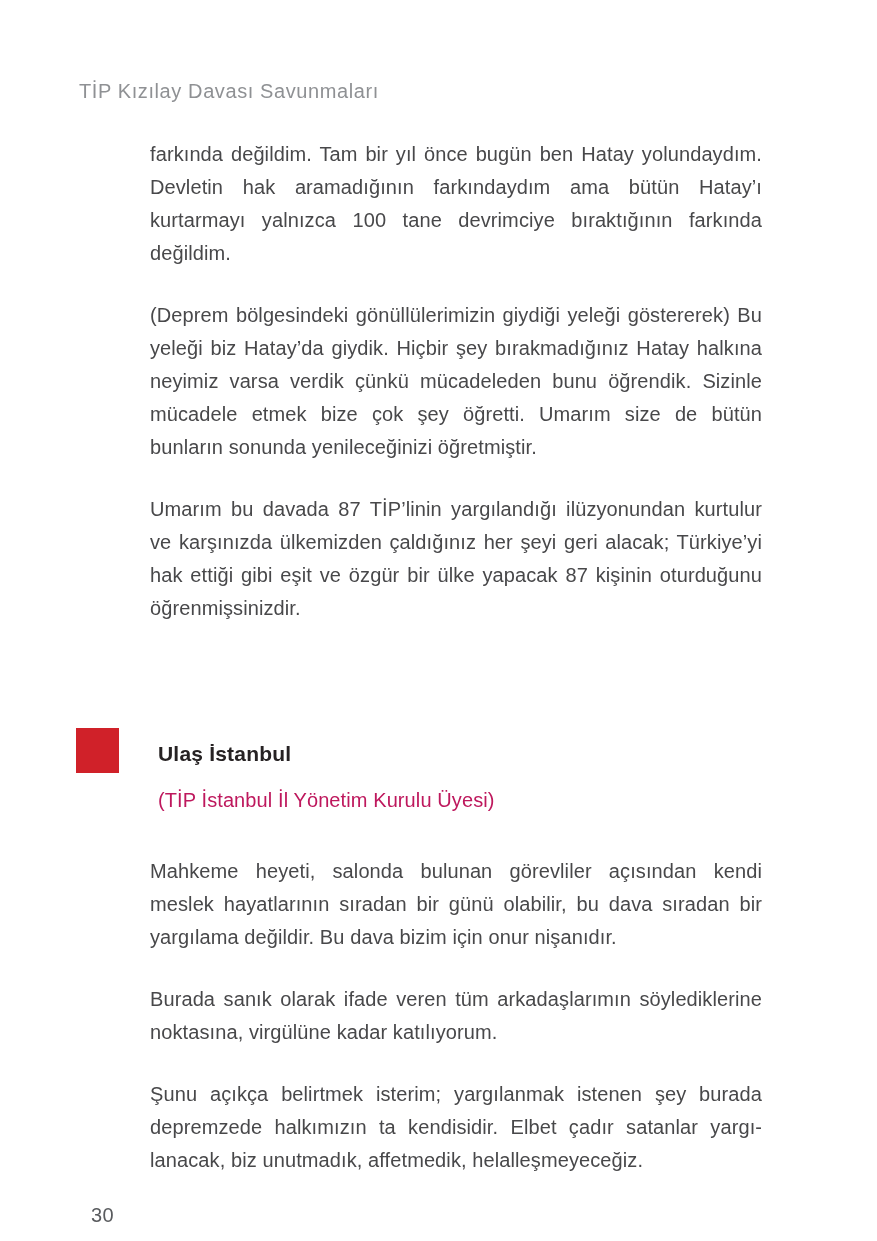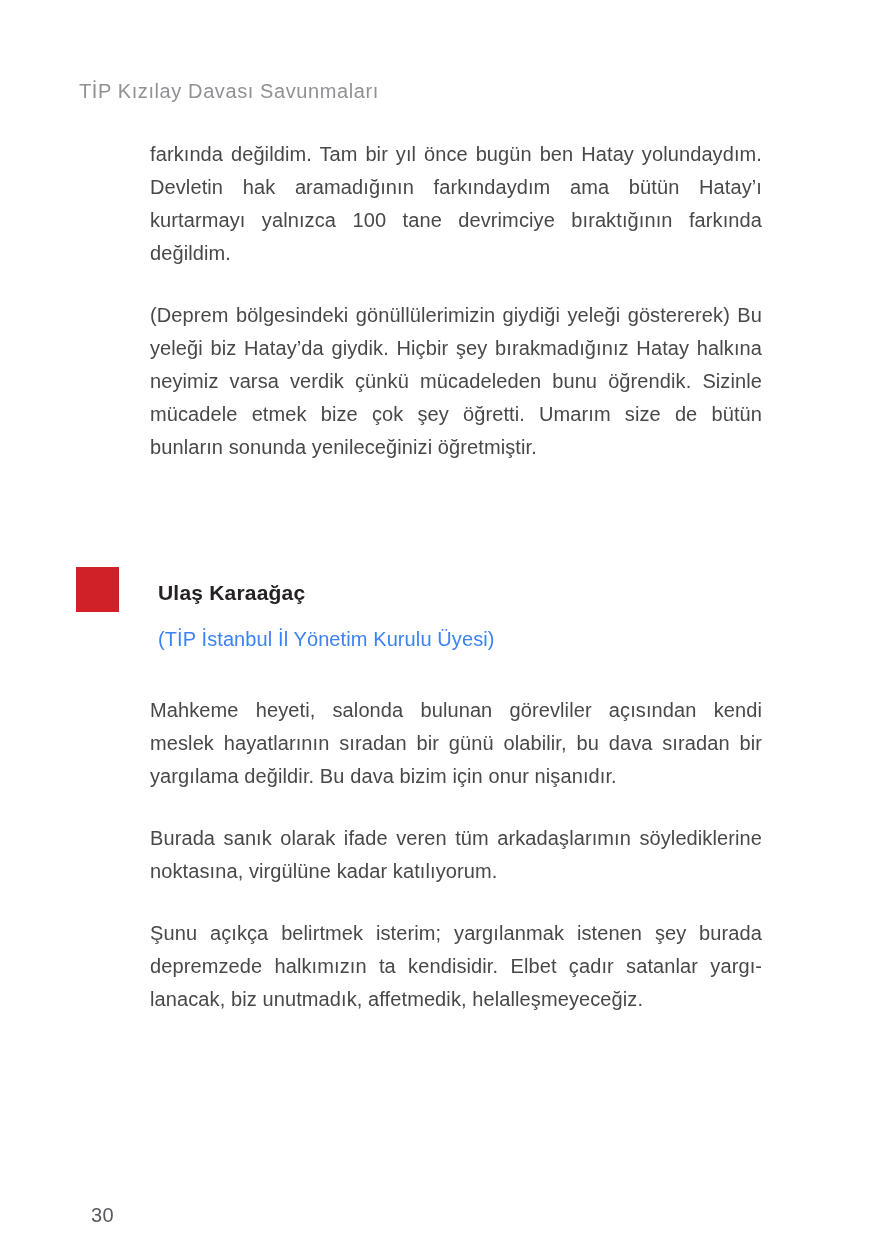--- a/index.html
+++ b/index.html
@@ -54,21 +54,21 @@
     font-size: 21px;
     line-height: 30px;
     font-weight: 700;
     color: #262223;
     letter-spacing: 0.2px;
   }
   .speaker-title {
     font-size: 20px;
     line-height: 30px;
     font-weight: 400;
-    color: #3b82f6;
+    color: #be185d;
     letter-spacing: 0.1px;
   }
   .page-number {
     position: absolute;
     left: 55px;
     top: 1180px;
     font-size: 20px;
     color: #595b5e;
     letter-spacing: 0.5px;
     margin-left: 12px;
@@ -78,24 +78,25 @@
 <body>
 
 <div class="page">
 
   <div class="running-header">TİP Kızılay Davası Savunmaları</div>
 
   <div class="content">
 
     <p class="body-par">farkında değildim. Tam bir yıl önce bugün ben Hatay yolun­daydım. Devletin hak aramadığının farkındaydım ama bütün Hatay’ı kurtarmayı yalnızca 100 tane devrimciye bıraktığının farkında değildim.</p>
     <p class="body-par">(Deprem bölgesindeki gönüllülerimizin giydiği yeleği göstere­rek) Bu yeleği biz Hatay’da giydik. Hiçbir şey bırakmadığınız Hatay halkına neyimiz varsa verdik çünkü mücadeleden bunu öğrendik. Sizinle mücadele etmek bize çok şey öğretti. Umarım size de bütün bunların sonunda yenileceğinizi öğretmiştir.</p>
+    <p class="body-par">Umarım bu davada 87 TİP’linin yargılandığı ilüzyonundan kur­tulur ve karşınızda ülkemizden çaldığınız her şeyi geri alacak; Türkiye’yi hak ettiği gibi eşit ve özgür bir ülke yapacak 87 kişi­nin oturduğunu öğrenmişsinizdir.</p>
 
     <div class="section-heading">
       <span class="section-marker" style="background: rgb(208, 33, 41);"></span>
-      <div class="speaker-name">Ulaş Karaağaç</div>
+      <div class="speaker-name">Ulaş İstanbul</div>
       <div class="speaker-title">(TİP İstanbul İl Yönetim Kurulu Üyesi)</div>
     </div>
 
     <p class="body-par">Mahkeme heyeti, salonda bulunan görevliler açısından kendi meslek hayatlarının sıradan bir günü olabilir, bu dava sıradan bir yargılama değildir. Bu dava bizim için onur nişanıdır.</p>
     <p class="body-par">Burada sanık olarak ifade veren tüm arkadaşlarımın söyledikle­rine noktasına, virgülüne kadar katılıyorum.</p>
     <p class="body-par">Şunu açıkça belirtmek isterim; yargılanmak istenen şey burada depremzede halkımızın ta kendisidir. Elbet çadır satanlar yargı­lanacak, biz unutmadık, affetmedik, helalleşmeyeceğiz.</p>
 
   </div>
 
   <div class="page-number">30</div>

